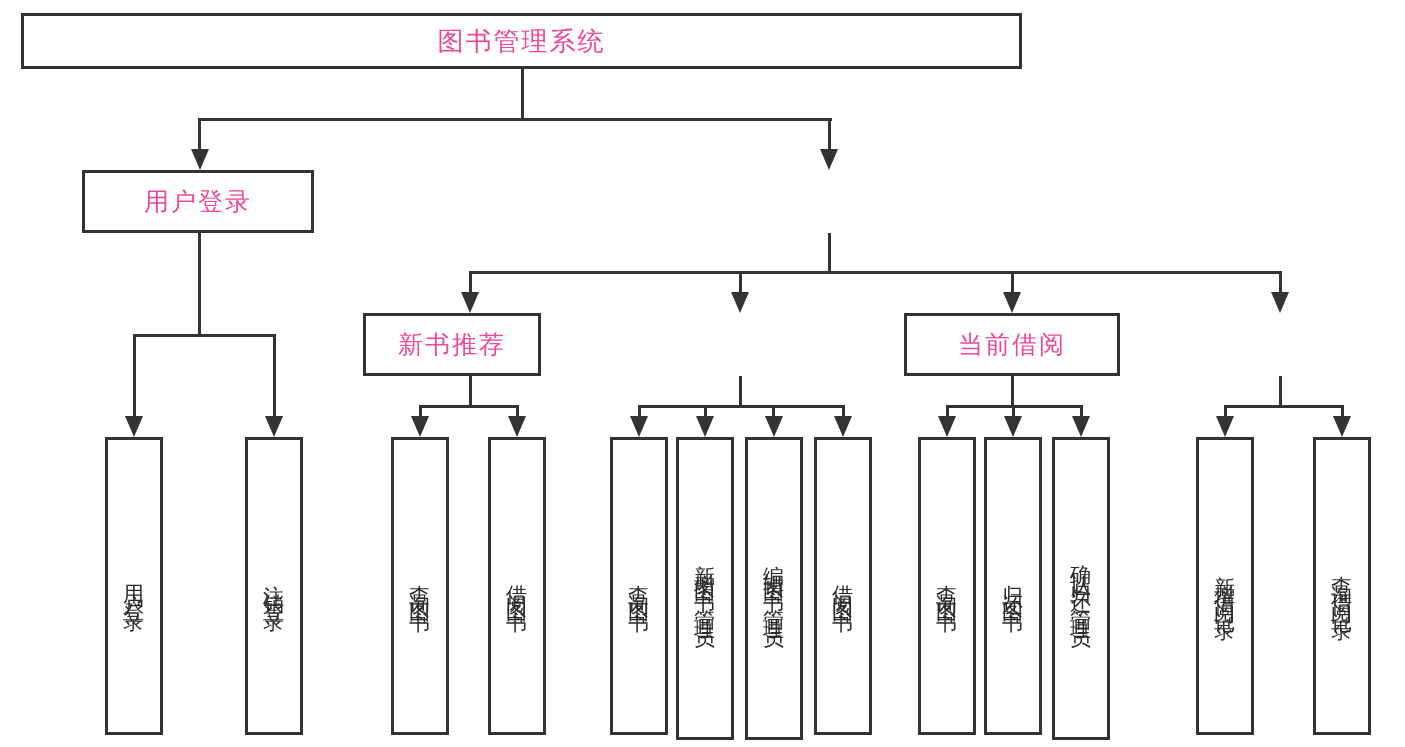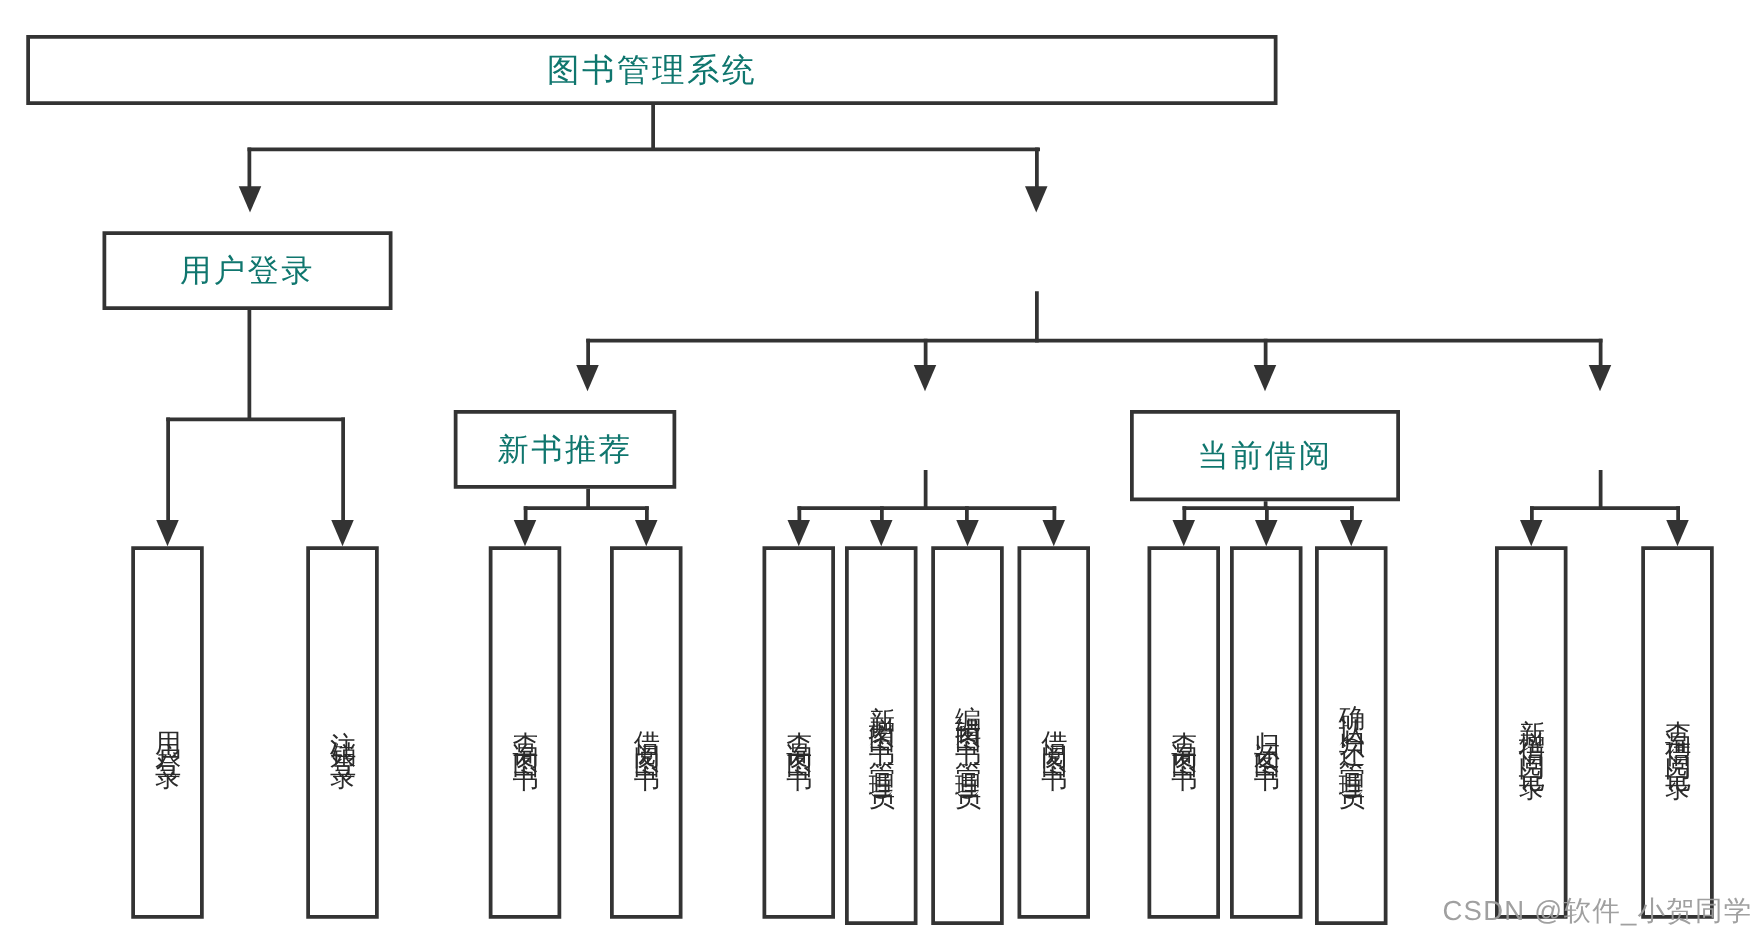--- a/index.html
+++ b/index.html
@@ -4,21 +4,21 @@
 <style>
   html,body{margin:0;padding:0;background:#ffffff;}
   .canvas{
     position:relative;width:1405px;height:747px;background:#ffffff;
     font-family:"Liberation Sans","DejaVu Sans",sans-serif;color:#2a2a2a;overflow:hidden;
   }
   
   .box{
     position:absolute;background:#ffffff;border:3px solid #333333;box-sizing:border-box;
     display:flex;align-items:center;justify-content:center;
-    font-size:25px;letter-spacing:2px;color:#0f766e;white-space:nowrap;margin-top:15px;
+    font-size:25px;letter-spacing:2px;color:#ec4899;white-space:nowrap;
   }
   .box.root{font-size:26px;}
   
   .vbox{
     position:absolute;background:#ffffff;border:3px solid #333333;box-sizing:border-box;
     display:flex;align-items:center;justify-content:center;
   }
   .vbox .vtext{
     writing-mode:vertical-rl;text-orientation:mixed;
     font-size:21px;letter-spacing:9px;line-height:1;color:#2a2a2a;white-space:nowrap;
@@ -107,21 +107,21 @@
   <div class="box" style="left:82px;top:170px;width:232px;height:63px">
     <span>用户登录</span>
   </div>
 
 
   <div class="box" style="left:363px;top:313px;width:178px;height:63px">
     <span>新书推荐</span>
   </div>
 
 
-  <div class="box" style="left:904px;top:313px;width:216px;height:73px">
+  <div class="box" style="left:904px;top:313px;width:216px;height:63px">
     <span>当前借阅</span>
   </div>
 
 
   <div class="vbox" style="left:105px;top:437px;width:58px;height:298px">
     <span class="vtext">用户登录</span>
   </div>
   <div class="vbox" style="left:245px;top:437px;width:58px;height:298px">
     <span class="vtext">注销登录</span>
   </div>
@@ -156,15 +156,14 @@
     <span class="vtext">确认归还（管理员）</span>
   </div>
 
   <div class="vbox" style="left:1196px;top:437px;width:58px;height:298px">
     <span class="vtext">新增借阅记录</span>
   </div>
   <div class="vbox" style="left:1313px;top:437px;width:58px;height:298px">
     <span class="vtext">查询借阅记录</span>
   </div>
 
-  <div class="watermark">CSDN @软件_小贺同学</div>
 
 </div>
 
 </body></html>

